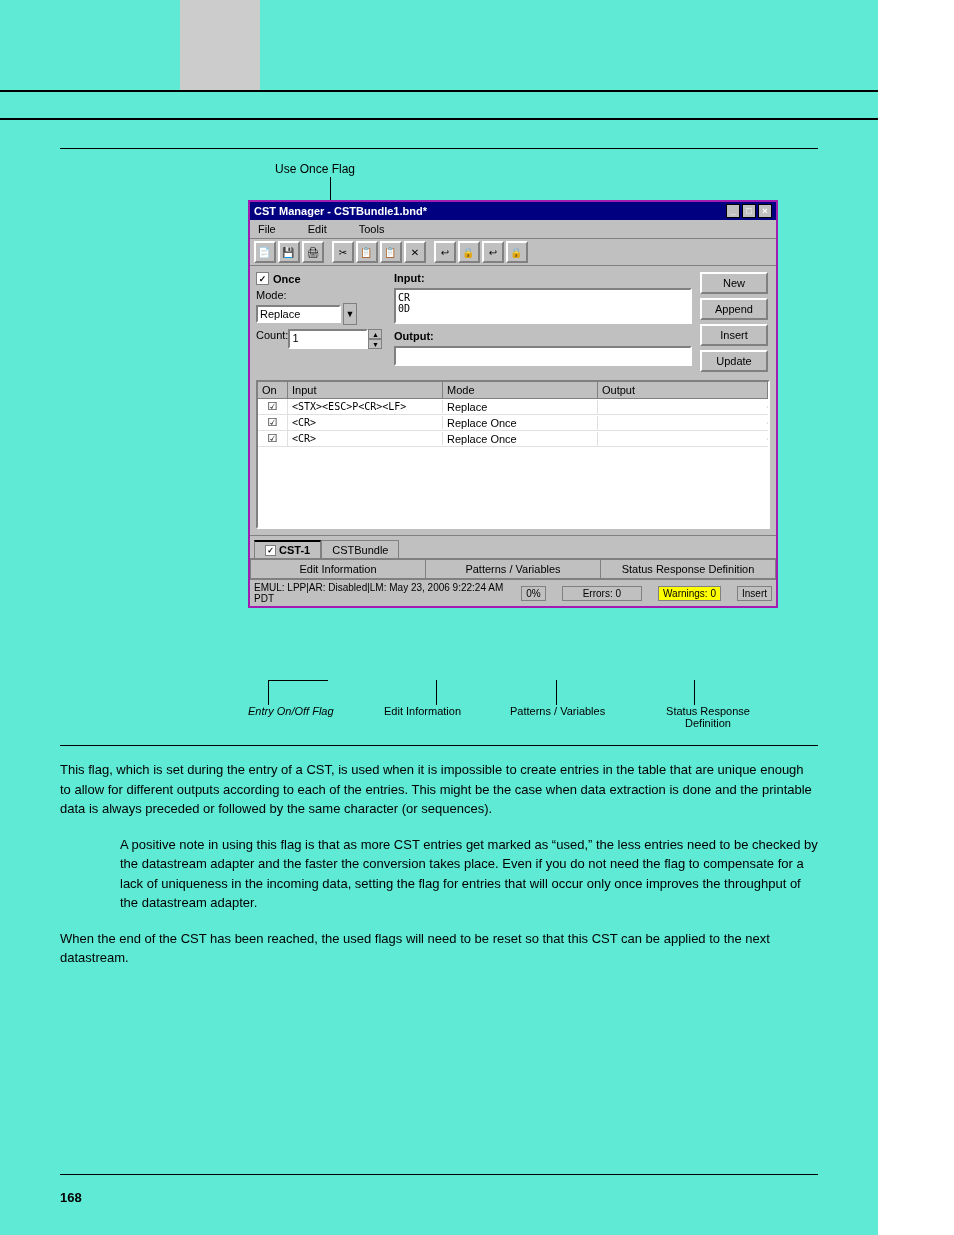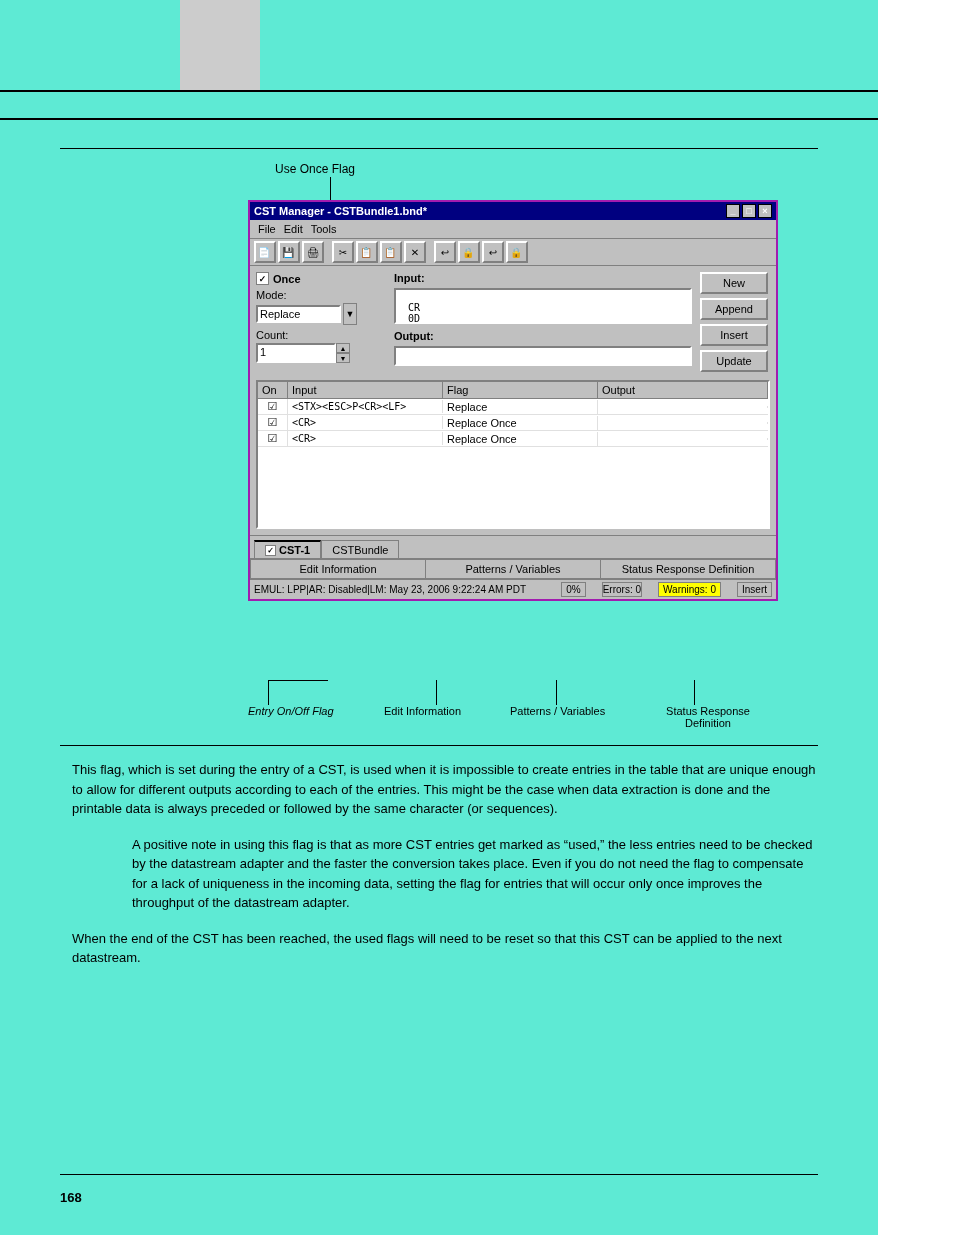--- a/index.html
+++ b/index.html
@@ -101,21 +101,21 @@
       font-size: 9px;
       text-align: center;
       line-height: 12px;
       cursor: pointer;
     }
 
     
     .menu-bar {
       background: #c0c0c0;
       display: flex;
-      gap: 0;
+      gap: 24px;
       padding: 2px 4px;
       border-bottom: 1px solid #808080;
       font-size: 11px;
     }
     .menu-item {
       padding: 1px 4px;
       cursor: pointer;
     }
 
     
@@ -213,21 +213,20 @@
       border: 1px solid #808080;
       display: flex;
       align-items: center;
       justify-content: center;
       font-size: 9px;
       cursor: pointer;
     }
 
     .count-row {
       display: flex;
-      flex-direction: column;
     }
     .count-input-wrap {
       display: flex;
       align-items: center;
     }
     .count-input {
       width: 80px;
       height: 20px;
       background: #fff;
       border: 2px solid;
@@ -258,21 +257,21 @@
     }
     .input-label {
       font-size: 11px;
       font-weight: bold;
     }
     .text-area-box {
       background: #fff;
       border: 2px solid;
       border-color: #808080 #fff #fff #808080;
       height: 36px;
-      padding: 12px;
+      padding: 2px;
       font-size: 10px;
       font-family: monospace;
     }
     .output-label {
       font-size: 11px;
       font-weight: bold;
       margin-top: 2px;
     }
     .output-box {
       background: #fff;
@@ -414,21 +413,21 @@
       font-size: 10px;
     }
     .status-pct {
       background: #c0c0c0;
       border: 1px solid #808080;
       padding: 1px 4px;
       font-size: 10px;
     }
     .status-errors {
       border: 1px solid #808080;
-      padding: 1px 0;
+      padding: 1px 20px;
       font-size: 10px;
     }
     .status-warnings {
       border: 1px solid #808080;
       padding: 1px 4px;
       font-size: 10px;
       background: #ffff00;
     }
     .status-insert {
       border: 1px solid #808080;
@@ -443,21 +442,21 @@
       left: 60px;
       right: 60px;
       height: 1px;
       background: #000;
     }
 
     
     .body-text-main {
       position: absolute;
       top: 760px;
-      left: 72px;
+      left: 60px;
       right: 60px;
       font-size: 13px;
       line-height: 1.5;
     }
 
     .body-text-indented {
       margin-top: 16px;
       margin-left: 60px;
       font-size: 13px;
       line-height: 1.5;
@@ -581,21 +580,21 @@
           <div class="action-btn">Append</div>
           <div class="action-btn">Insert</div>
           <div class="action-btn">Update</div>
         </div>
       </div>
 
       <div class="table-area">
         <div class="table-header">
           <div class="th th-on">On</div>
           <div class="th th-input">Input</div>
-          <div class="th th-mode">Flag</div>
+          <div class="th th-mode">Mode</div>
           <div class="th th-output">Output</div>
         </div>
 
         <div class="table-row">
           <div class="td td-on">☑</div>
           <div class="td td-input">&lt;STX&gt;&lt;ESC&gt;P&lt;CR&gt;&lt;LF&gt;</div>
           <div class="td td-mode">Replace</div>
           <div class="td td-output"></div>
         </div>
 

